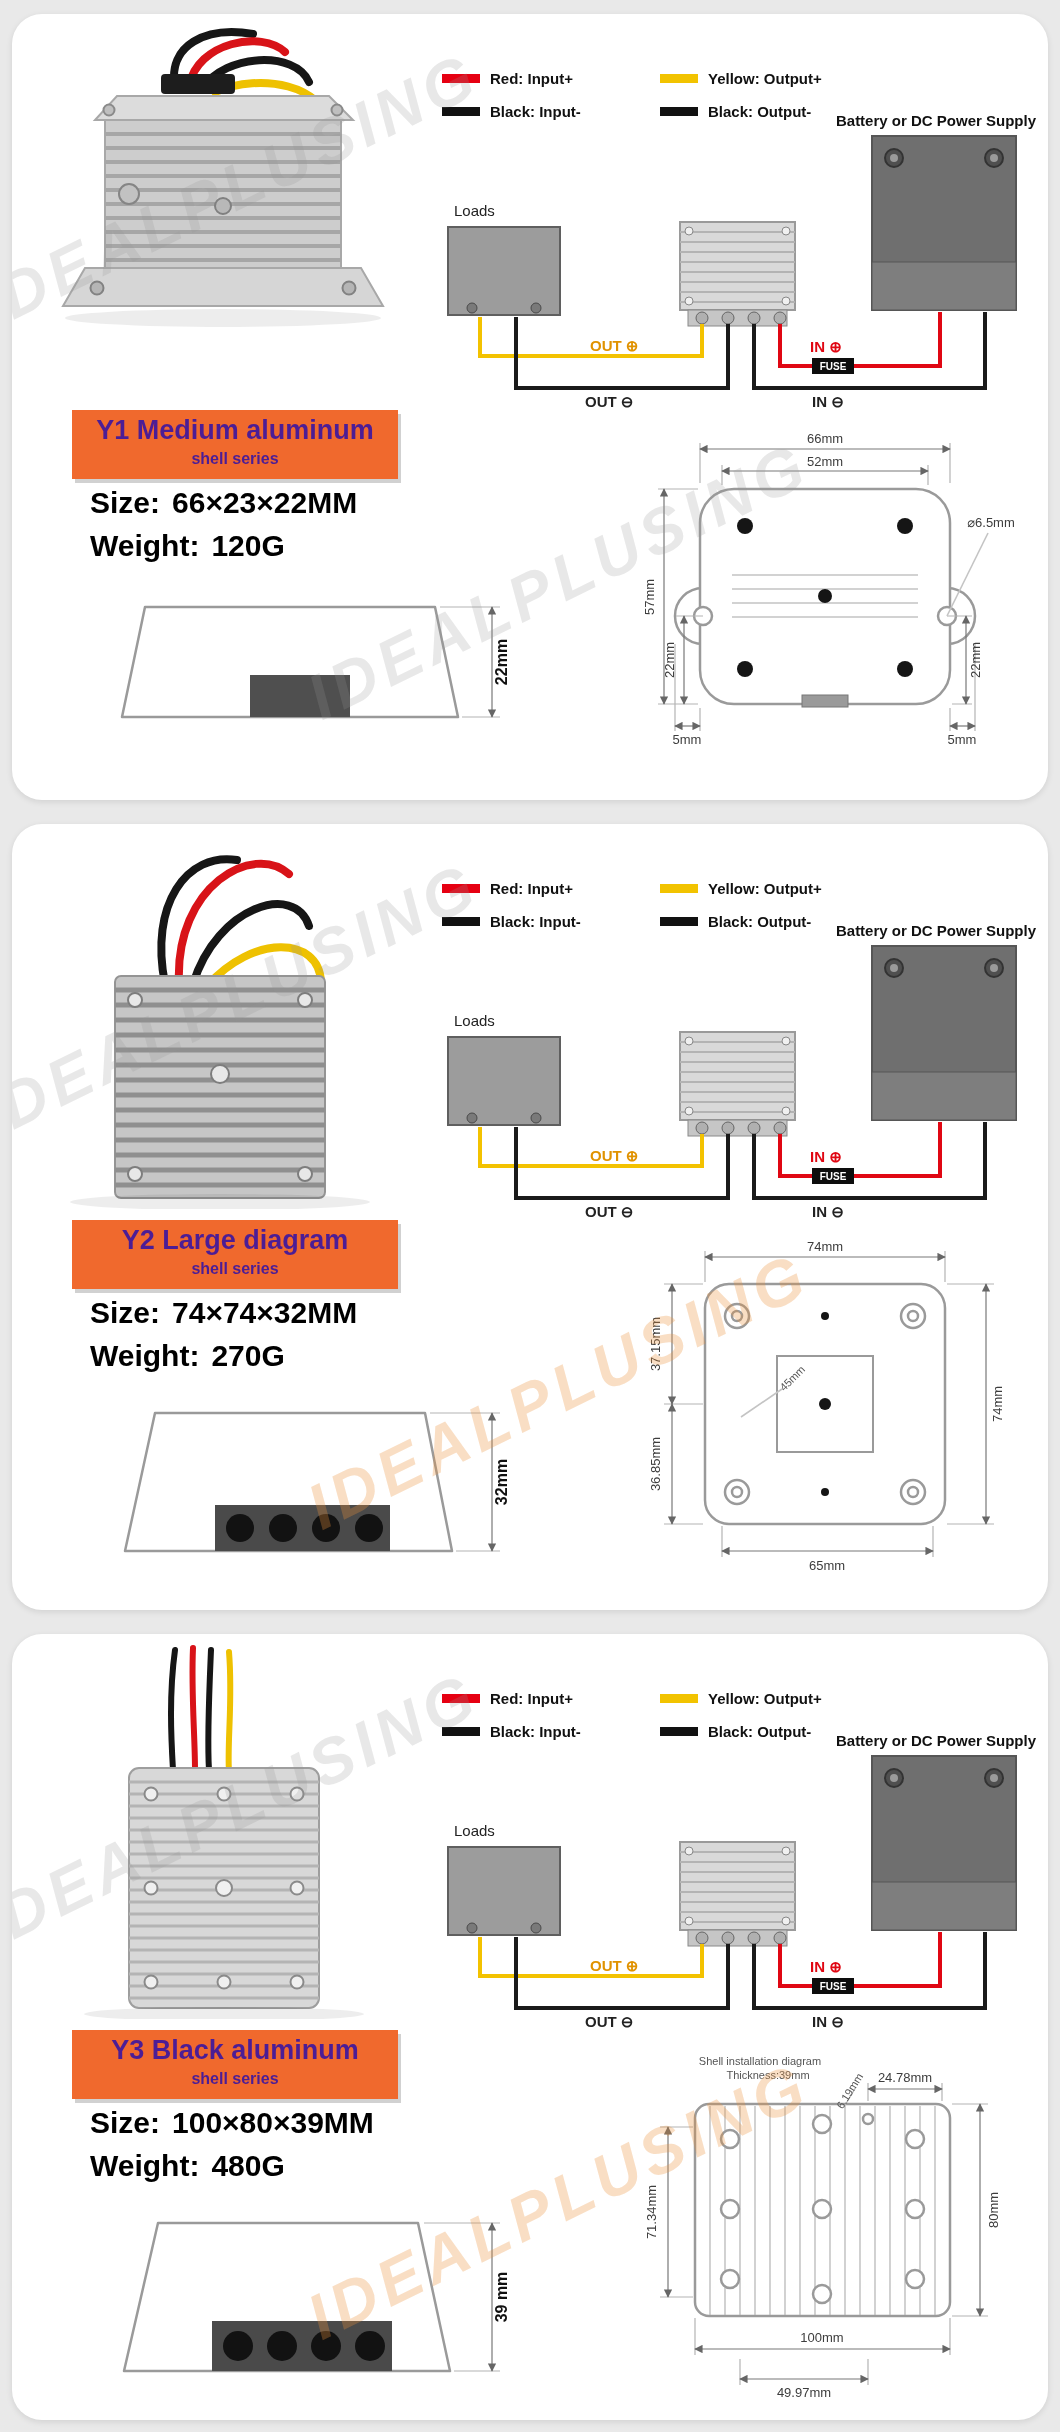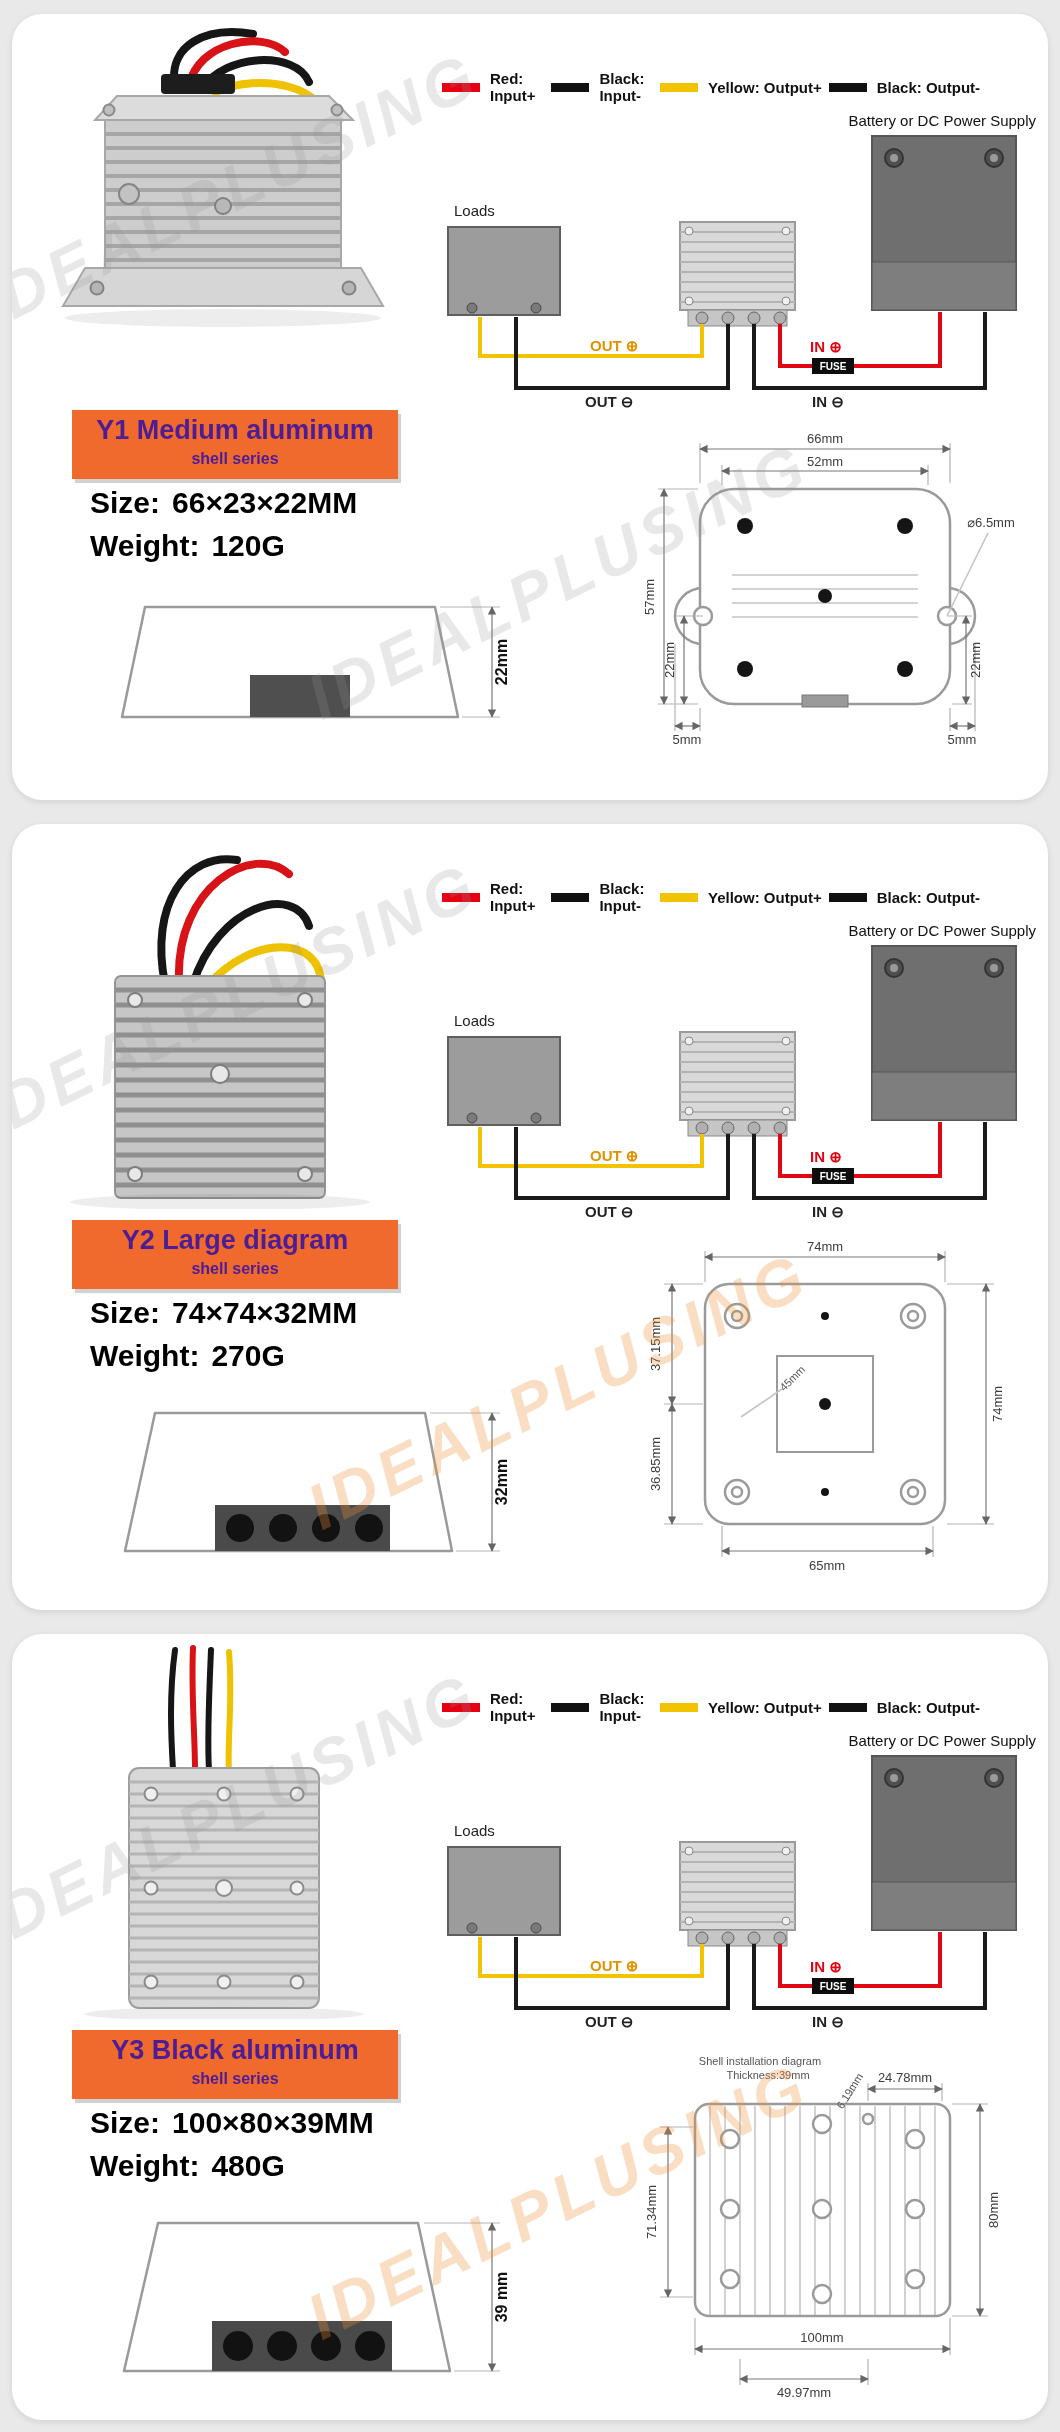--- a/index.html
+++ b/index.html
@@ -4,25 +4,25 @@
 <style>
   * { margin:0; padding:0; box-sizing:border-box; }
   html,body { width:1060px; background:#e9e9e9; font-family:"Liberation Sans", sans-serif; }
   body { height:2432px; position:relative; }
   .card { position:absolute; left:12px; width:1036px; height:786px; background:#fff;
           border-radius:30px; overflow:hidden; box-shadow:0 2px 6px rgba(0,0,0,.10); }
   #card1{top:14px} #card2{top:824px} #card3{top:1634px}
 
   .photo { position:absolute; left:45px; top:10px; }
   .legend { position:absolute; left:430px; top:56px; display:flex; }
-  .legend-col { display:flex; gap:7px; }
+  .legend-col { display:flex; flex-direction:column; gap:16px; }
   .legend-col:first-child { width:218px; }
   .legend-item { display:flex; align-items:center; gap:10px; font-size:15px; font-weight:bold; color:#111; }
   .swatch { width:38px; height:9px; flex:0 0 auto; }
-  .battery-label { position:absolute; right:12px; top:98px; font-size:15px; font-weight:normal; color:#111; }
+  .battery-label { position:absolute; right:12px; top:98px; font-size:15px; font-weight:bold; color:#111; }
   .diagram { position:absolute; left:428px; top:118px; }
 
   .banner { position:absolute; left:60px; top:396px; width:326px; background:#f0692d; color:#4c1d95;
             text-align:center; padding:5px 4px 7px; box-shadow:3px 4px 0 rgba(0,0,0,.18); }
   .banner .l1 { font-size:27px; font-weight:bold; line-height:31px; }
   .banner .l2 { font-size:16px; font-weight:bold; line-height:26px; }
 
   .specs { position:absolute; left:78px; top:472px; }
   .spec-row { display:flex; gap:12px; font-size:30px; font-weight:bold; color:#000; margin-bottom:9px; }
   .spec-label { color:#000; }

